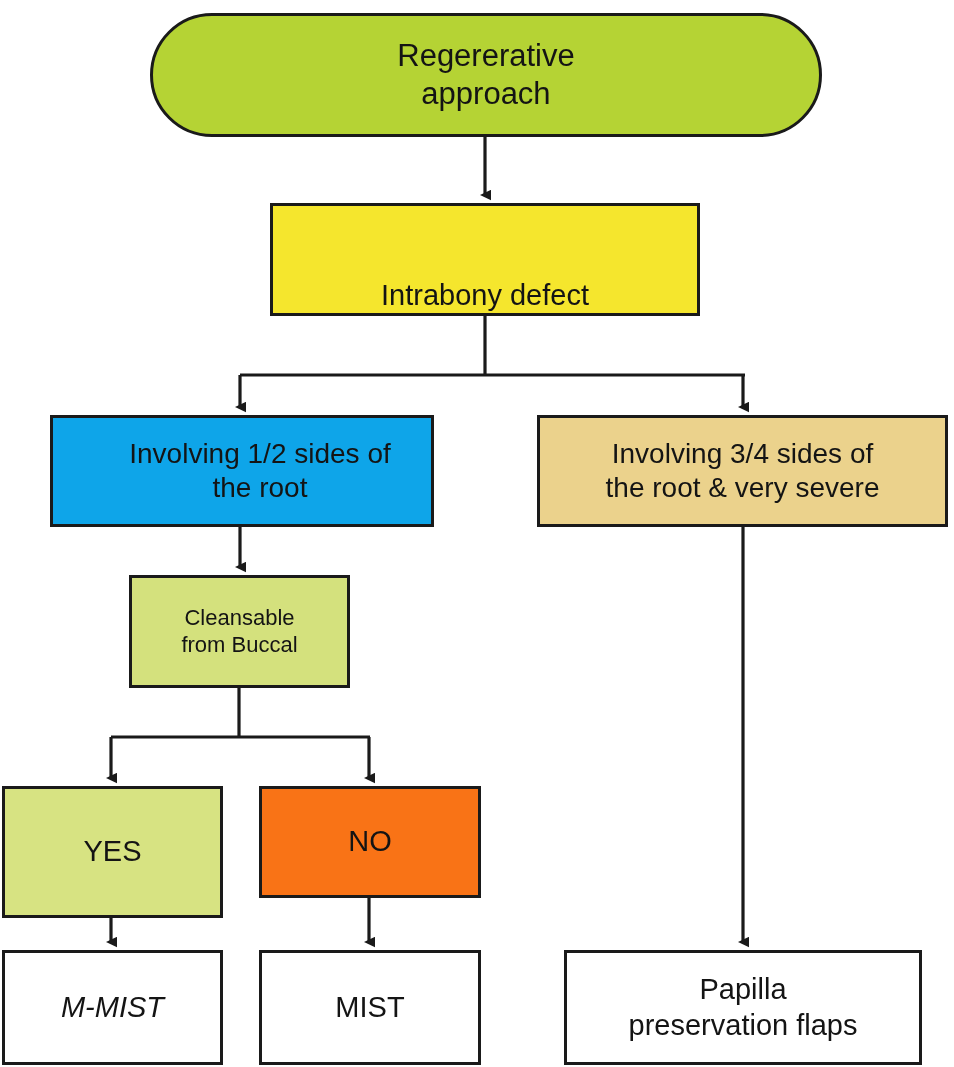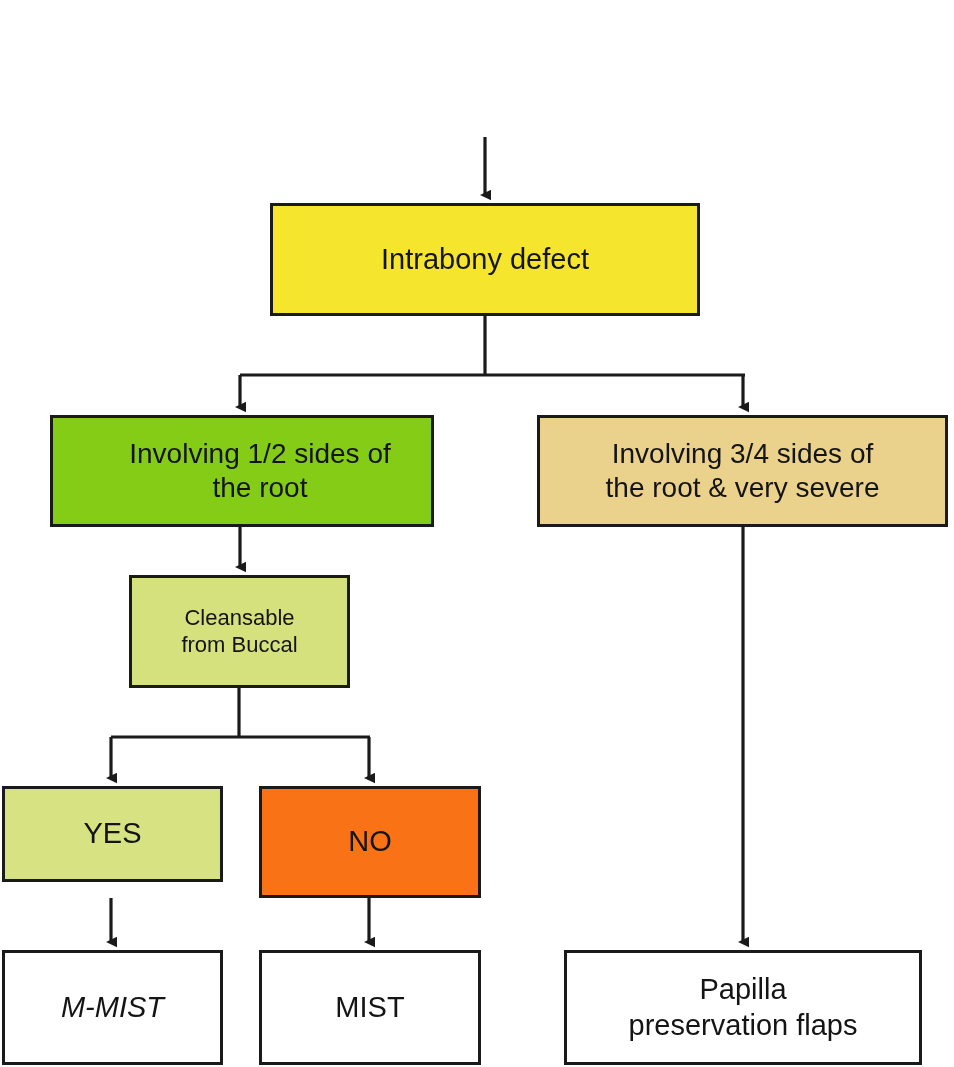--- a/index.html
+++ b/index.html
@@ -64,21 +64,21 @@
     left: 537px; top: 415px; width: 411px; height: 112px;
     background: #ebd28c;
     font-size: 28px;
   }
   #node-cleansable {
     left: 129px; top: 575px; width: 221px; height: 113px;
     background: #d4e17d;
     font-size: 22px;
   }
   #node-yes {
-    left: 2px; top: 786px; width: 221px; height: 96px;
+    left: 2px; top: 786px; width: 221px; height: 132px;
     background: #d7e382;
     font-size: 29px;
   }
   #node-no {
     left: 259px; top: 786px; width: 222px; height: 112px;
     background: #efc975;
     font-size: 29px;
   }
   #node-mmist {
     left: 2px; top: 950px; width: 221px; height: 115px;
@@ -137,26 +137,30 @@
 
     <g>
       <path d="M 369 898 L 369 942" stroke="#1a1a1a" stroke-width="3.2" fill="none" marker-end="url(#arrowhead)"></path>
     </g>
 
     <g>
       <path d="M 743 527 L 743 942" stroke="#1a1a1a" stroke-width="3.2" fill="none" marker-end="url(#arrowhead)"></path>
     </g>
   </svg>
 
+  <div class="node" id="node-root" style="background: rgb(181, 211, 52);">
+    <span class="node-label">Regererative
+approach</span>
+  </div>
 
-  <div class="node" id="node-intrabony" style="background: rgb(245, 230, 45);">
+  <div class="node" id="node-intrabony" style="background: rgb(245, 230, 45); align-items: flex-end;">
     <span class="node-label">Intrabony defect</span>
   </div>
 
-  <div class="node" id="node-sides12" style="background: #84cc16; padding-left: 36px;">
+  <div class="node" id="node-sides12" style="background: #0ea5e9; padding-left: 36px;">
     <span class="node-label">Involving 1/2 sides of
 the root</span>
   </div>
 
   <div class="node" id="node-sides34" style="background: rgb(235, 210, 140); align-items: center;">
     <span class="node-label">Involving 3/4 sides of
 the root &amp; very severe</span>
   </div>
 
   <div class="node" id="node-cleansable" style="background: rgb(212, 225, 125);">

